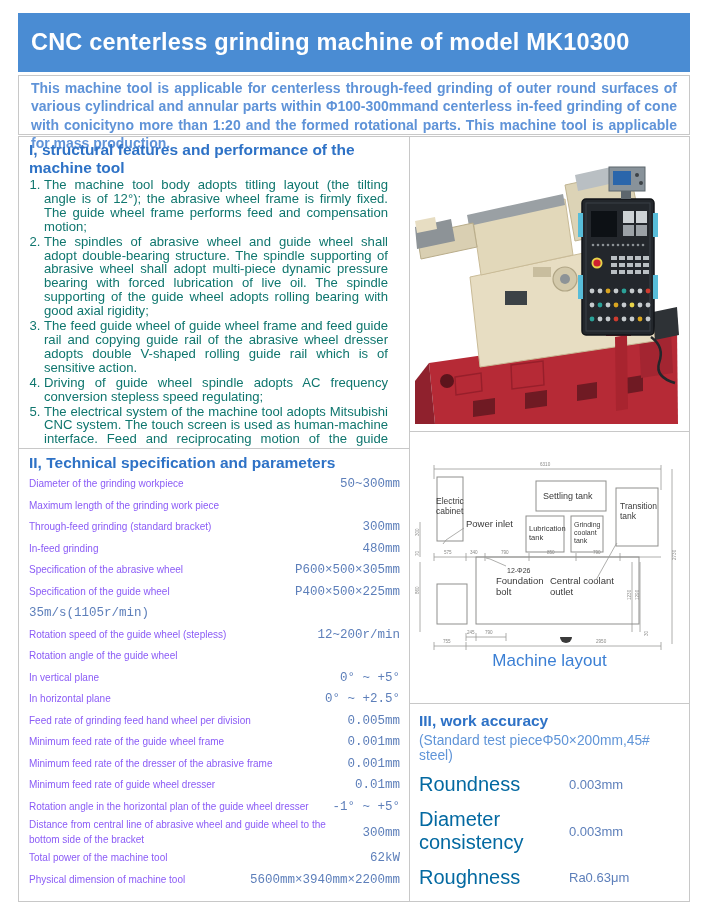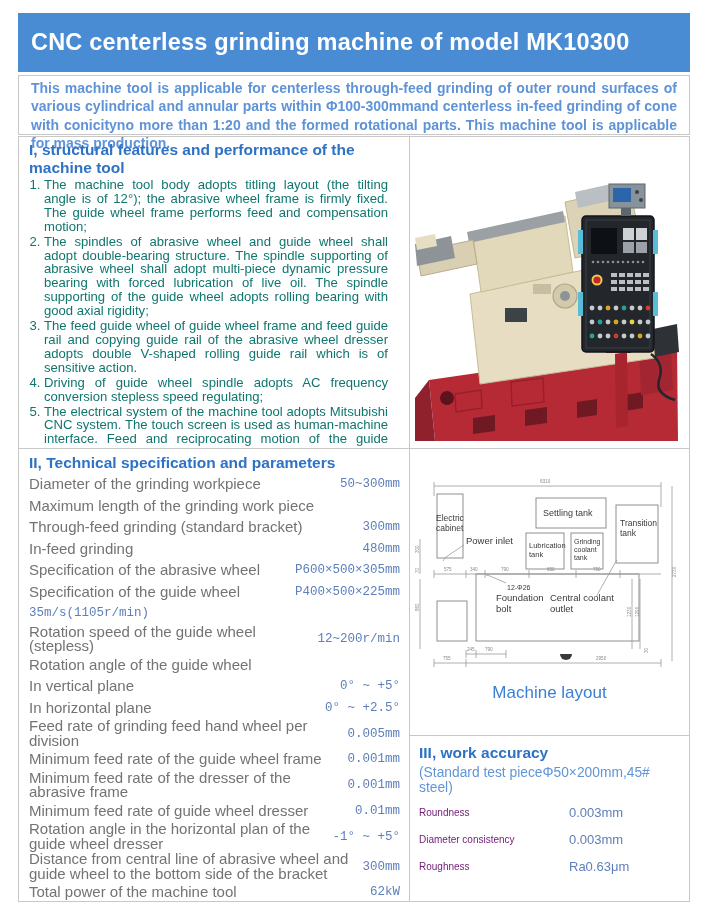--- a/index.html
+++ b/index.html
@@ -49,21 +49,21 @@
   .sec1 { height: 312px; border-bottom: 1px solid #c8c8c8; padding: 4px 8px 0 10px; overflow: hidden; }
   .sec1 ol { margin: 1px 0 0 0; padding-left: 15px; }
   .sec1 li {
     color: #0f766e; font-size: 13.1px; line-height: 13.9px;
     text-align: justify; margin: 0 13px 1px 0;
   }
   
   .sec2 { flex: 1; padding: 5px 9px 0 10px; overflow: hidden; }
   .spec-rows { margin-top: 2px; }
   .spec-row { display: flex; align-items: center; min-height: 20.5px; margin-bottom: 1px; }
-  .spec-label { flex: 1; color: #737373; font-size: 15px; line-height: 14.5px; padding-right: 5px; }
+  .spec-label { flex: 1; color: #8b5cf6; font-size: 10px; line-height: 14.5px; padding-right: 5px; }
   .spec-value {
     font-family: "Liberation Mono", "DejaVu Sans Mono", monospace;
     font-size: 12.5px; color: #5d7fba; white-space: nowrap; text-align: right;
   }
   
   .photo-cell {
     height: 312px; border-bottom: 1px solid #c8c8c8;
     display: flex; align-items: flex-end; justify-content: center;
     overflow: hidden; background: #ffffff;
   }
@@ -72,21 +72,21 @@
     position: relative; overflow: hidden;
   }
   .diagram-caption {
     position: absolute; left: 0; right: 0; bottom: 32px;
     text-align: center; color: #3b7fd4; font-size: 17px;
   }
   
   .sec3 { flex: 1; padding: 8px 10px 0 9px; }
   .sec3 .subtitle { color: #6095d8; font-size: 13.8px; margin: 3px 0 10px 0; }
   .acc-row { display: flex; align-items: center; margin-bottom: 12px; }
-  .acc-label { width: 150px; color: #701a75; font-size: 10px; }
+  .acc-label { width: 150px; color: #0369a1; font-size: 20px; }
   .acc-value {
     font-family: Liberation Sans, sans-serif;
     font-size: 13px; color: #5d7fba; white-space: nowrap;
   }
   
   .dg-label { fill: #3a3a3a; font-family: "Liberation Sans", sans-serif; }
   .dg-dim { fill: #8a8a88; font-family: "Liberation Sans", sans-serif; font-size: 4.6px; }
   .dg-line { stroke: #9a9a98; stroke-width: 0.8; fill: none; }
   .dg-box { stroke: #8f8f8d; stroke-width: 1; fill: none; }
 </style>

